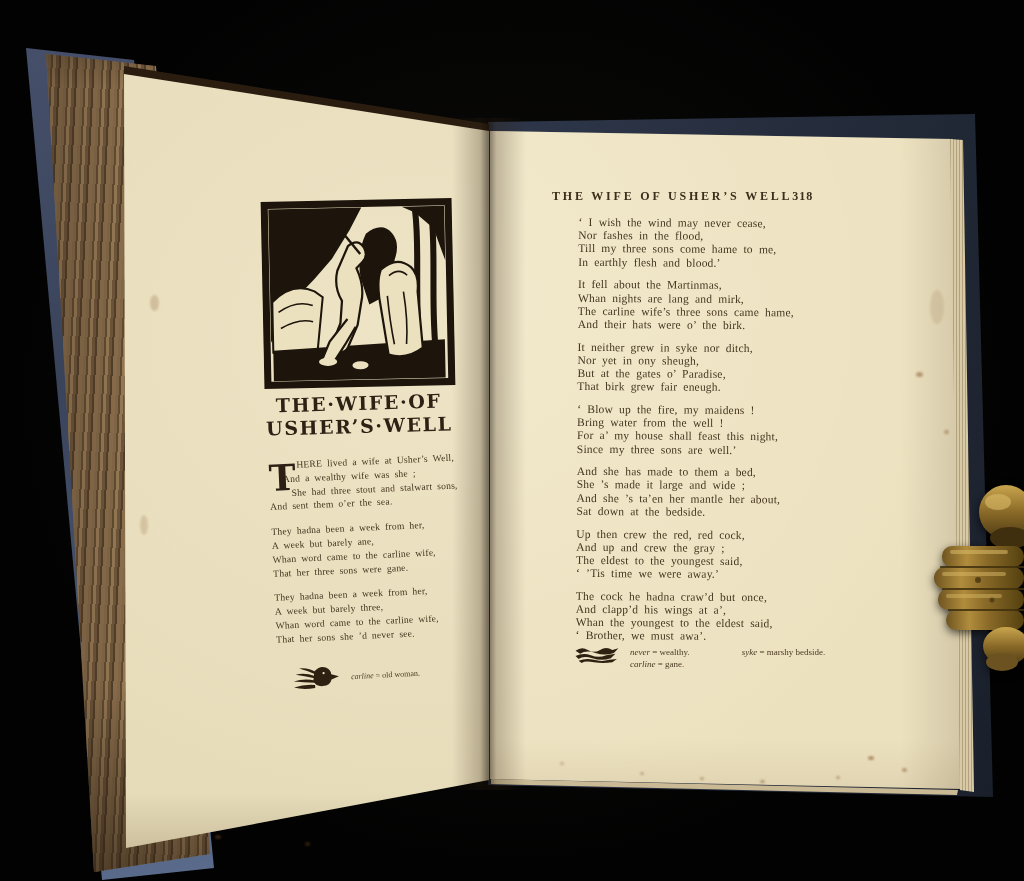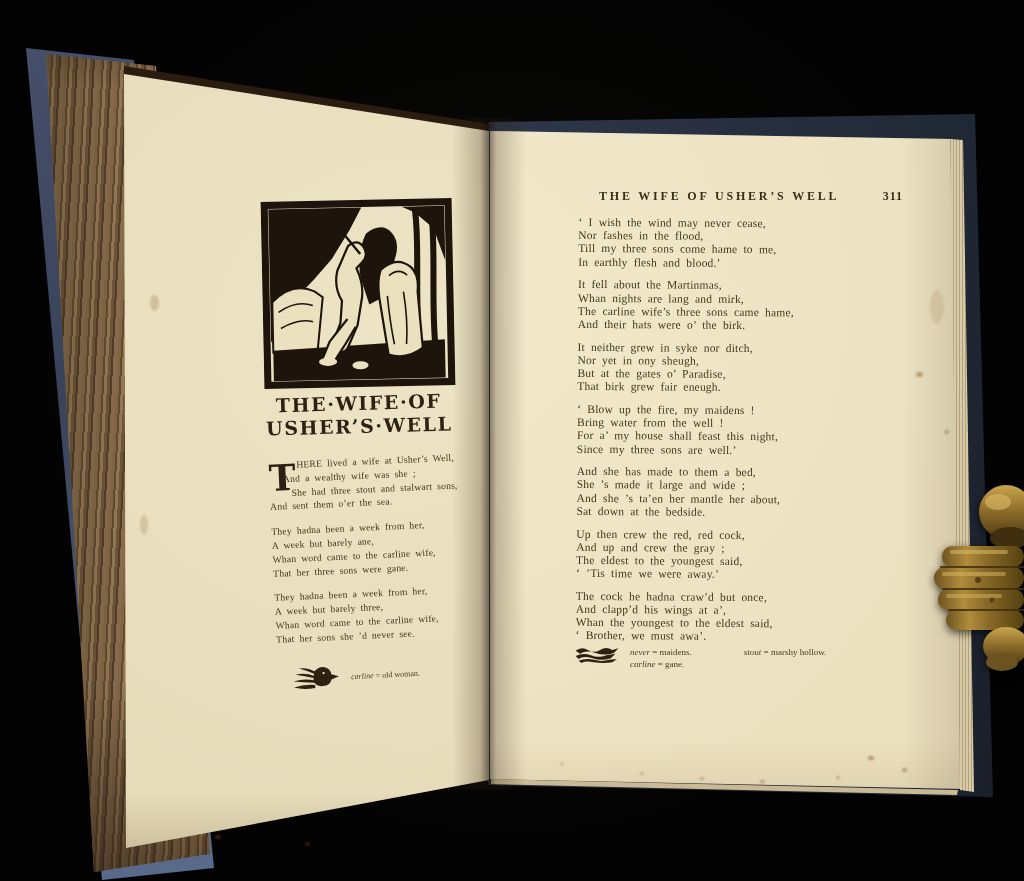--- a/index.html
+++ b/index.html
@@ -35,21 +35,21 @@
   .fore-edge{clip-path:polygon(950px 139px,963px 140px,974px 792px,960px 790px);
     background:repeating-linear-gradient(to right,#d8caa6 0 2px,#b1a17c 2px 3px);z-index:4;}
   .bottom-edge{clip-path:polygon(491px 779px,958px 790px,957px 795px,491px 784px);background:#c9ba95;z-index:4;}
   .gutter{left:452px;top:118px;width:74px;height:672px;position:absolute;z-index:5;
     background:linear-gradient(to right, rgba(50,33,15,0) 0%, rgba(50,33,15,.26) 38%, rgba(22,13,5,.55) 49%, rgba(50,33,15,.25) 60%, rgba(0,0,0,0) 100%);}
 
   
   .vline{font-size:11.5px;line-height:13.2px;color:#44351f;letter-spacing:.2px;word-spacing:3px;white-space:nowrap;}
   .stanza{margin-bottom:9.5px;}
   .right-stanzas{position:absolute;left:577px;top:217px;width:322px;z-index:6;transform:rotate(.4deg);}
-  .right-header{position:absolute;left:599px;top:189px;width:304px;z-index:6;display:flex;justify-content:space-between;align-items:baseline;color:#3b2e1b;}
+  .right-header{position:absolute;left:552px;top:189px;width:304px;z-index:6;display:flex;align-items:baseline;color:#3b2e1b;}
   .right-header .ht{font-size:12px;font-weight:bold;letter-spacing:2.8px;white-space:nowrap;}
   .right-header .pn{font-size:12px;font-weight:bold;letter-spacing:1px;}
 
   .left-illus{position:absolute;left:262px;top:199px;width:192px;height:189px;z-index:6;transform:rotate(-1.2deg);}
   .left-title{position:absolute;left:253px;top:392px;width:212px;text-align:center;z-index:6;
     transform:rotate(-1.6deg);font-family:"DejaVu Serif", serif;font-size:19px;line-height:23px;
     letter-spacing:1.6px;color:#2d2114;font-weight:bold;}
   .left-stanzas{position:absolute;left:268px;top:459px;width:225px;z-index:6;transform:rotate(-2.6deg);transform-origin:0 0;}
   .left-stanzas .vline{font-size:9.6px;line-height:13.8px;word-spacing:2.4px;}
   .left-stanzas .stanza{margin-bottom:11px;}
@@ -143,21 +143,21 @@
       </svg>
     </span>
     <span class="gloss">
       <i>carline</i>
       <span>= old woman.</span>
     </span>
   </div>
 
   <div class="right-header">
     <span class="ht">THE WIFE OF USHER’S WELL</span>
-    <span class="pn">311</span>
+    <span class="pn">318</span>
   </div>
 
   <div class="right-stanzas" id="right-stanzas">
       <div class="stanza">
         <div class="vline">‘ I wish the wind may never cease,</div>
         <div class="vline">Nor fashes in the flood,</div>
         <div class="vline">Till my three sons come hame to me,</div>
         <div class="vline">In earthly flesh and blood.’</div>
       </div>
       <div class="stanza">
@@ -202,31 +202,31 @@
     <span>
       <svg viewBox="0 0 60 22" width="46" height="17">
         <path d="M2 6 Q10 0 18 5 T34 5 T50 5 L58 3 L52 9 Q40 13 28 9 T8 10 Z" fill="#2e2112"></path>
         <path d="M2 13 Q12 8 22 12 T42 12 L54 10 L48 16 Q36 20 24 16 T6 17 Z" fill="#2e2112"></path>
         <path d="M6 19 Q16 15 26 18 T46 18 L56 17 L50 21 Q38 23 26 21 T10 22 Z" fill="#2e2112"></path>
       </svg>
     </span>
     <span class="gloss">
       <span style="display:block">
         <i>never</i>
-        <span>= maidens.</span>
+        <span>= wealthy.</span>
       </span>
       <span style="display:block">
         <i>carline</i>
         <span>= gane.</span>
       </span>
     </span>
     <span class="gloss gcol2">
       <span style="display:block">
-        <i>stout</i>
-        <span>= marshy hollow.</span>
+        <i>syke</i>
+        <span>= marshy bedside.</span>
       </span>
     </span>
   </div>
 
   <div class="clasp">
     <svg viewBox="0 0 92 212" width="92" height="212">
       <defs>
         <linearGradient id="gf" x1="0" y1="0" x2="1" y2="0">
           <stop offset="0" stop-color="#6e5420"></stop>
             <stop offset=".3" stop-color="#b08c3c"></stop>

